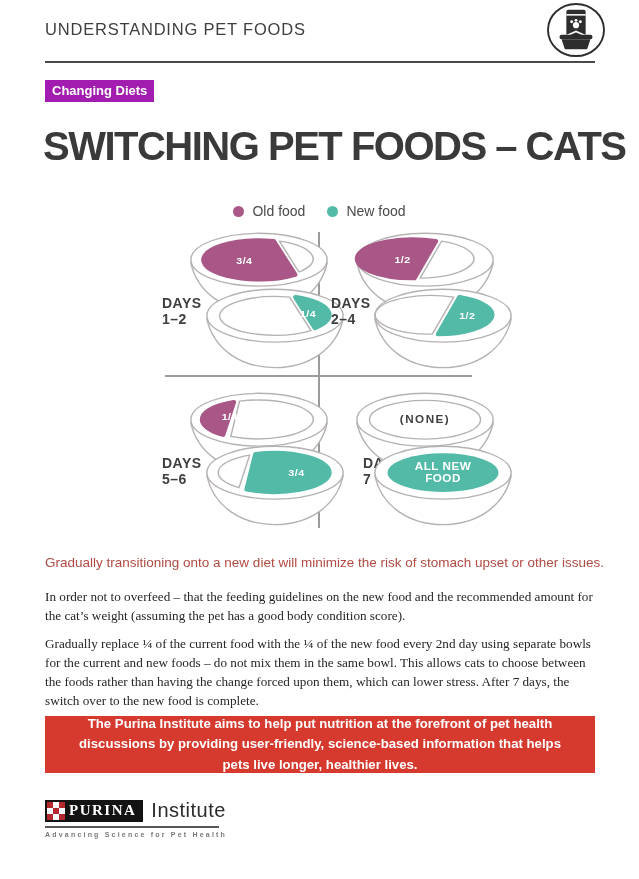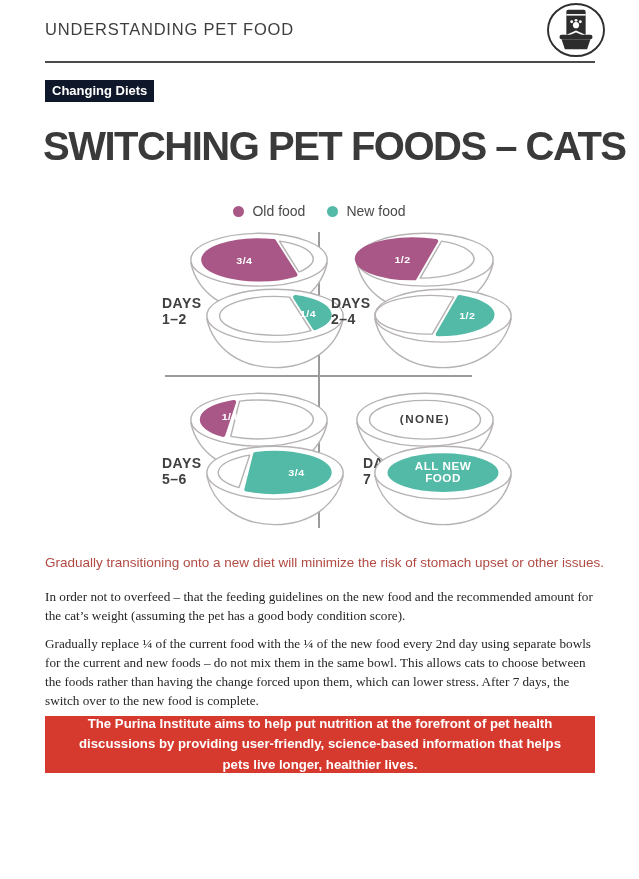--- a/index.html
+++ b/index.html
@@ -5,21 +5,21 @@
   html,body{margin:0;padding:0;}
   body{font-family:"Liberation Sans",sans-serif;background:#e9e9e9;}
   .page{position:relative;width:639px;height:879px;background:#ffffff;overflow:hidden;margin:0 auto;}
 
   
   .hdr-title{position:absolute;left:45px;top:20px;font-size:16.5px;letter-spacing:.8px;color:#3e3e3e;}
   .hdr-icon{position:absolute;left:544px;top:2px;width:64px;height:56px;}
   .hdr-rule{position:absolute;left:45px;top:61px;width:550px;height:2px;background:#4a4a4a;}
 
   
-  .badge{position:absolute;left:45px;top:80px;background:#0f172a;color:#fff;font-weight:bold;font-size:13px;padding:3px 7px 4px;}
+  .badge{position:absolute;left:45px;top:80px;background:#a21caf;color:#fff;font-weight:bold;font-size:13px;padding:3px 7px 4px;}
   .page-title{position:absolute;left:43px;top:124px;font-size:40px;font-weight:bold;letter-spacing:-1.5px;color:#3a3a3a;white-space:nowrap;}
 
   
   .legend{position:absolute;left:0;top:203px;width:639px;display:flex;justify-content:center;gap:22px;}
   .legend-item{display:flex;align-items:center;gap:8px;font-size:14px;color:#4a4a4a;}
   .dot{width:11px;height:11px;border-radius:50%;}
 
   
   .diagram{position:absolute;left:0;top:225px;width:639px;height:310px;}
   .vline{position:absolute;left:318px;top:7px;width:1.5px;height:296px;background:#9b9b9b;}
@@ -51,21 +51,21 @@
   .logo-tag{margin-top:3px;font-size:7px;font-weight:bold;letter-spacing:2.2px;color:#787878;white-space:nowrap;}
 
   
   .footer{position:absolute;left:0;top:857px;width:639px;height:22px;background:#d22b23;color:#fff;font-weight:bold;font-size:11px;line-height:22px;text-align:right;box-sizing:border-box;padding-right:44px;letter-spacing:.5px;}
 </style>
 </head>
 <body>
 
 <div class="page">
 
-  <div class="hdr-title">UNDERSTANDING PET FOOD</div>
+  <div class="hdr-title">UNDERSTANDING PET FOODS</div>
   <svg class="hdr-icon" viewBox="0 0 64 58">
     <ellipse cx="32" cy="29" rx="29" ry="27" fill="#fff" stroke="#2d2d2d" stroke-width="2"></ellipse>
     <rect x="22" y="8" width="20" height="27" rx="2" fill="#2d2d2d"></rect>
     <rect x="22" y="12.5" width="20" height="1.6" fill="#fff"></rect>
     <circle cx="32" cy="24" r="3.2" fill="#fff"></circle>
     <circle cx="27.5" cy="20.5" r="1.5" fill="#fff"></circle>
     <circle cx="32" cy="19" r="1.5" fill="#fff"></circle>
     <circle cx="36.5" cy="20.5" r="1.5" fill="#fff"></circle>
     <path d="M22,35 L32,30.5 L42,35" fill="none" stroke="#fff" stroke-width="1.6"></path>
     <rect x="15" y="34" width="34" height="4.5" rx="2" fill="#2d2d2d"></rect>
@@ -186,15 +186,33 @@
   <div class="lead">Gradually transitioning onto a new diet will minimize the risk of stomach upset or other issues.</div>
 
   <div class="bodytext">
     <p>In order not to overfeed – that the feeding guidelines on the new food and the recommended amount for the cat’s weight (assuming the pet has a good body condition score).</p>
     <p>Gradually replace ¼ of the current food with the ¼ of the new food every 2nd day using separate bowls for the current and new foods – do not mix them in the same bowl. This allows cats to choose between the foods rather than having the change forced upon them, which can lower stress. After 7 days, the switch over to the new food is complete.</p>
     <p>If a pet is susceptible to stomach upset, it may be beneficial to transition over 10 days.</p>
   </div>
 
   <div class="infobox">The Purina Institute aims to help put nutrition at the forefront of pet health discussions by providing user-friendly, science-based information that helps pets live longer, healthier lives.</div>
 
+  <div class="logo">
+    <div class="logo-row">
+      <div class="logo-black">
+        <svg width="18" height="18" viewBox="0 0 18 18">
+          <rect width="18" height="18" fill="#fff"></rect>
+          <rect x="0" y="0" width="6" height="6" fill="#b3282d"></rect>
+          <rect x="12" y="0" width="6" height="6" fill="#b3282d"></rect>
+          <rect x="6" y="6" width="6" height="6" fill="#b3282d"></rect>
+          <rect x="0" y="12" width="6" height="6" fill="#b3282d"></rect>
+          <rect x="12" y="12" width="6" height="6" fill="#b3282d"></rect>
+        </svg>
+        <span class="logo-brand">PURINA</span>
+      </div>
+      <span class="logo-suffix">Institute</span>
+    </div>
+    <div class="logo-line"></div>
+    <div class="logo-tag">Advancing Science for Pet Health</div>
+  </div>
 
 
 </div>
 
 </body></html>

